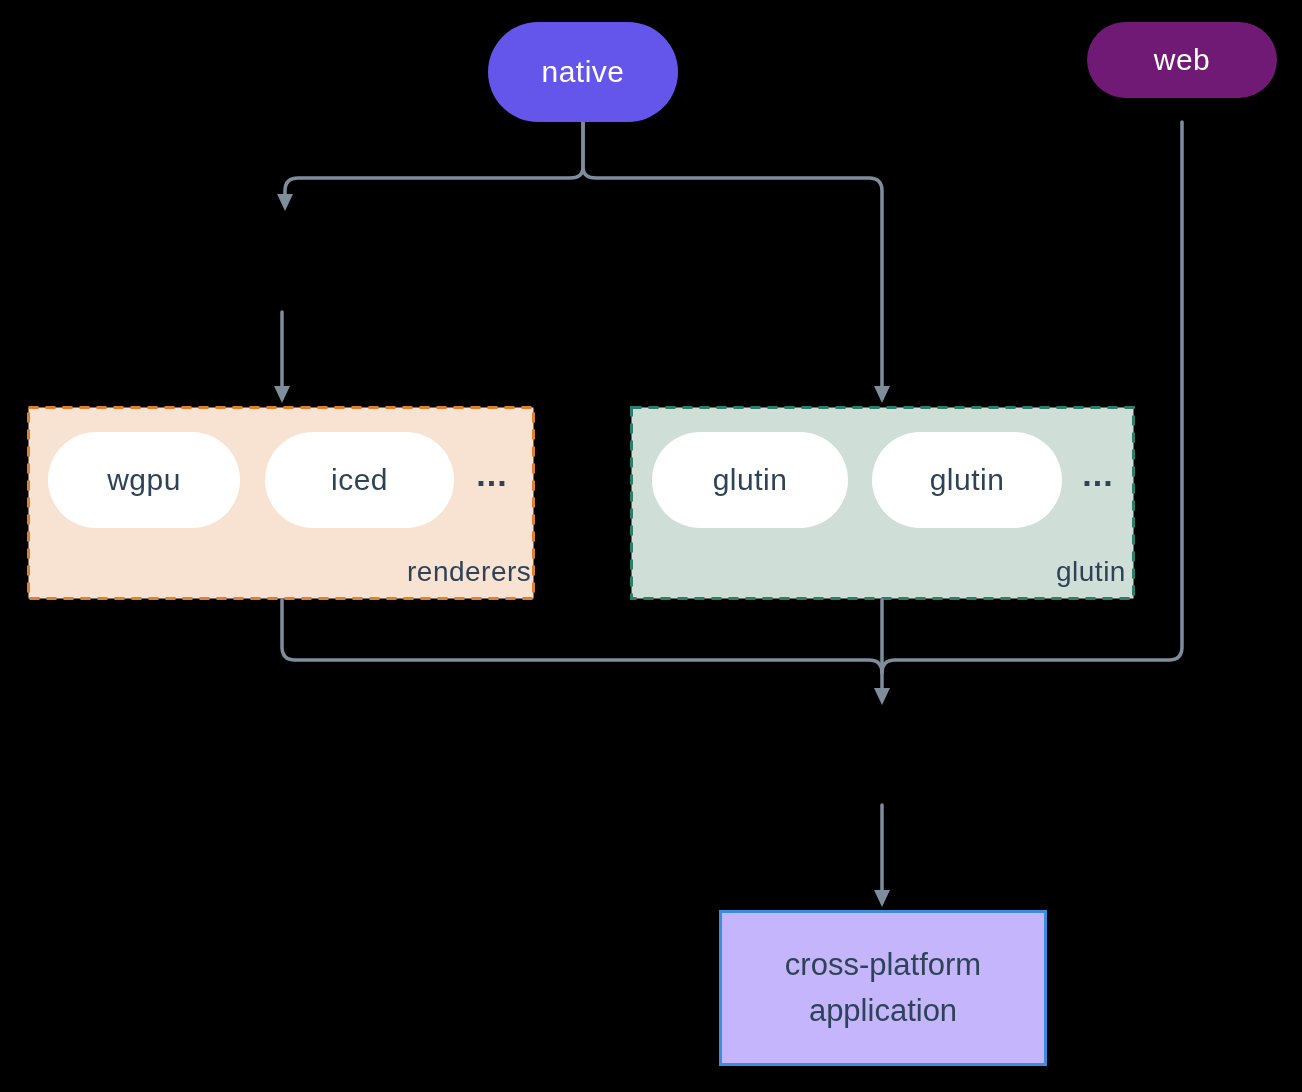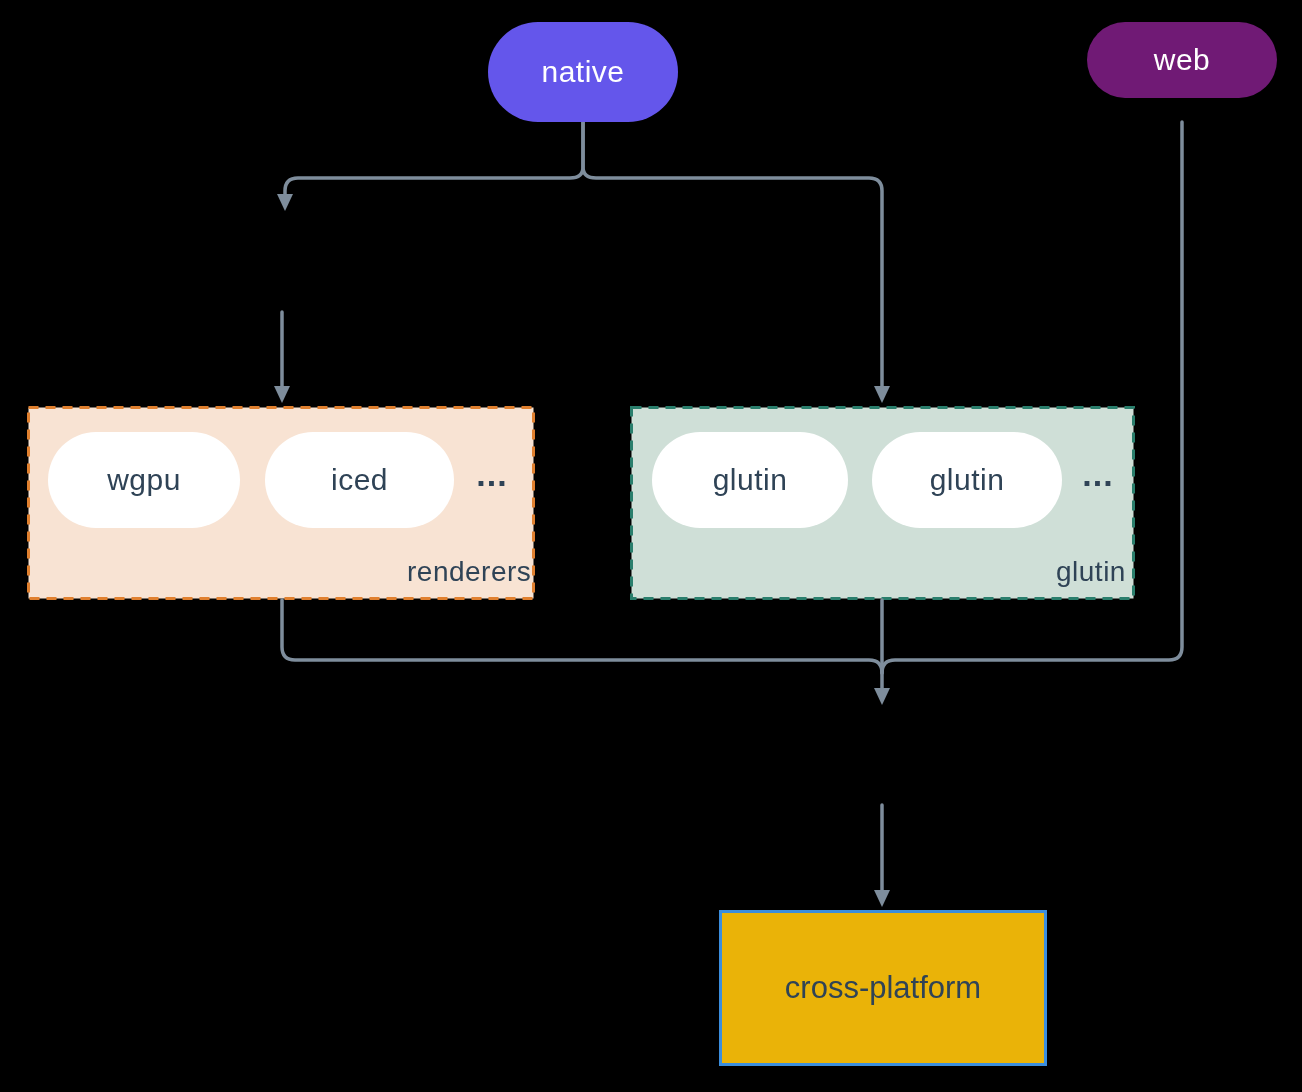--- a/index.html
+++ b/index.html
@@ -54,21 +54,21 @@
     font-size: 28px;
     letter-spacing: 0.5px;
   }
   .label-renderers { left: 407px;  top: 556px; }
   .label-shells    { left: 1056px; top: 556px; }
 
   .app-box {
     position: absolute;
     left: 719px; top: 910px;
     width: 322px; height: 150px;
-    background: #eab308;
+    background: #c4b5fd;
     border: 3px solid #3b8ede;
     display: flex;
     flex-direction: column;
     align-items: center;
     justify-content: center;
     color: #2f4356;
     font-size: 31px;
     line-height: 1.5;
     text-align: center;
   }
@@ -111,15 +111,16 @@
   <div class="group-label label-renderers">renderers</div>
 
   <div class="pill pill-white pill-winit">glutin</div>
   <div class="pill pill-white pill-glutin">glutin</div>
   <div class="ellipsis ellipsis-shells">...</div>
   <div class="group-label label-shells">glutin</div>
 
 
   <div class="app-box">
     <div>cross-platform</div>
+    <div>application</div>
   </div>
 
 </div>
 
 </body></html>

